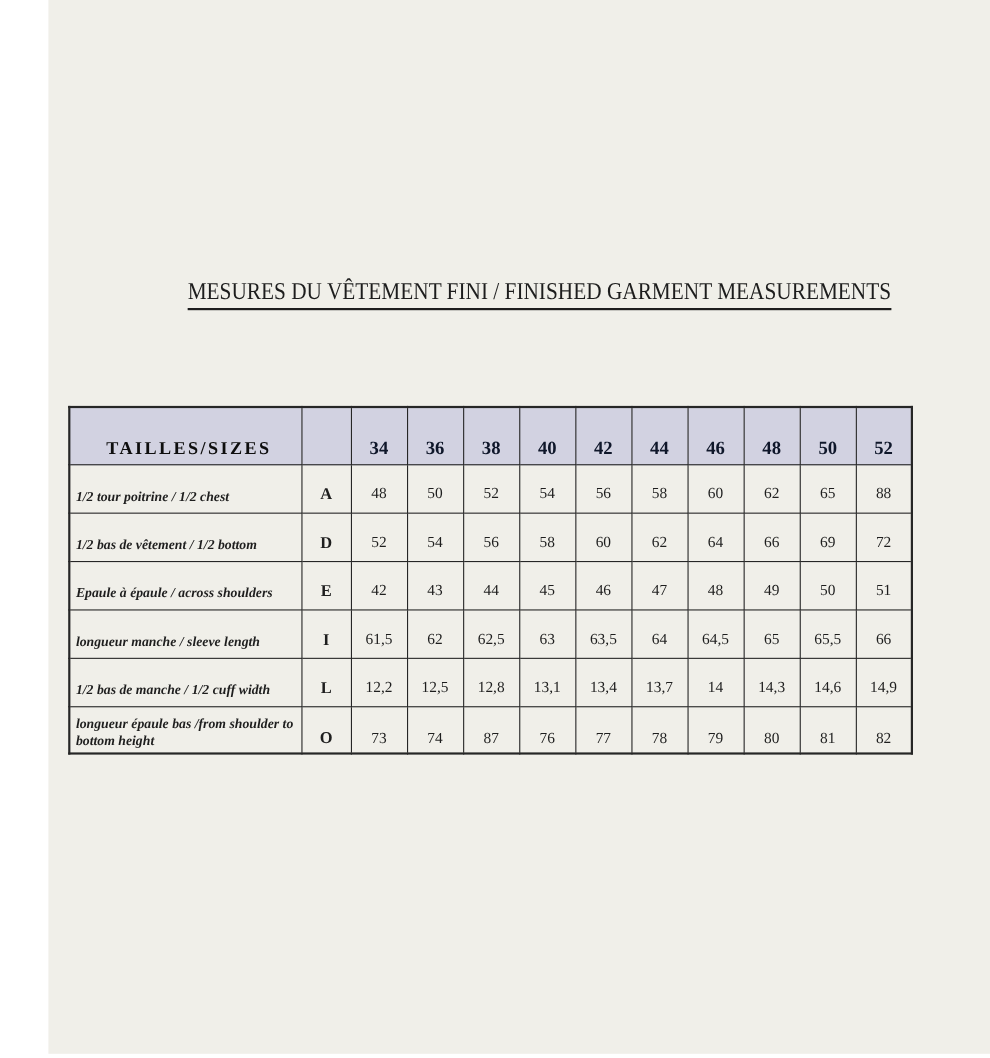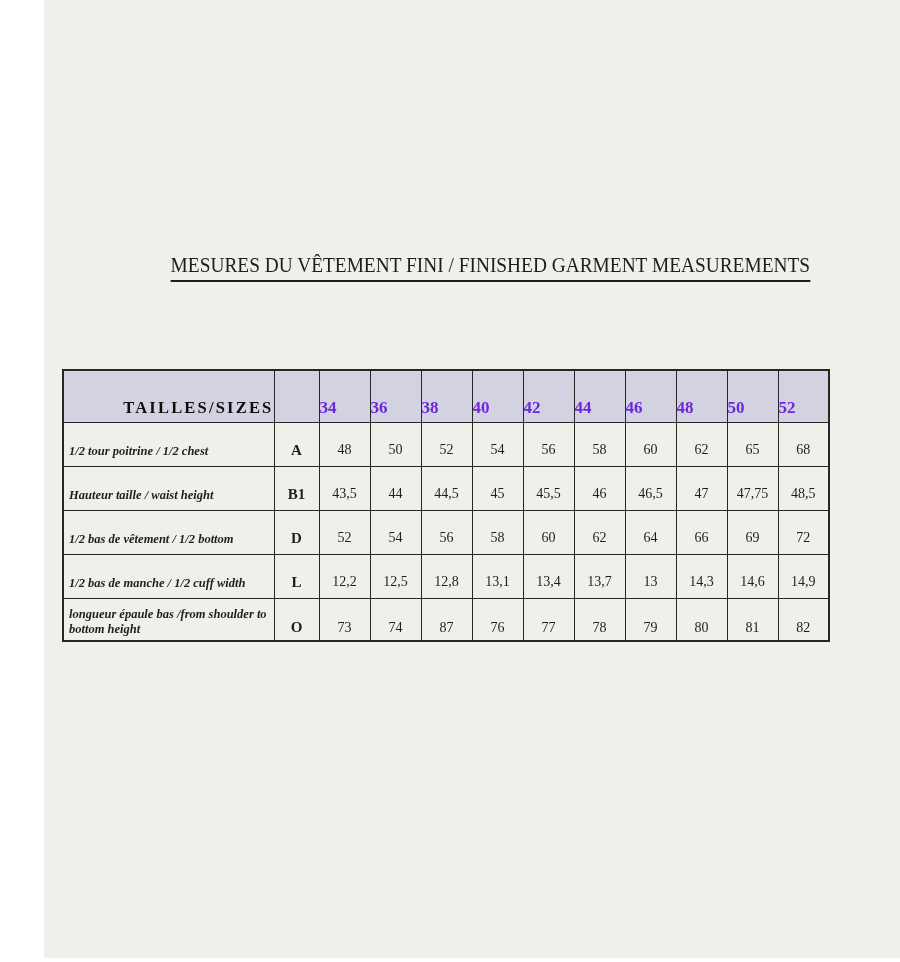--- a/index.html
+++ b/index.html
@@ -39,31 +39,31 @@
     border:1.6px solid #262626;
   }
   table.meas { border-width:2.2px; }
   table.meas th {
     height:47px;
     background:#d2d2e1;
     vertical-align:bottom;
     font-weight:bold;
   }
   th.h-label {
-    text-align:right;
+    text-align:center;
     font-size:16.5px;
     letter-spacing:2.2px;
     color:#0e0e0e;
     padding:0 0 4px 6px;
   }
   th.h-size {
-    color:#6d28d9;
+    color:#0f172a;
     font-size:17px;
     font-weight:normal;
-    text-align:left;
+    text-align:center;
     padding:0 0 4px 0;
   }
   table.meas td {
     height:35px;
     vertical-align:bottom;
     color:#1e1e1e;
   }
   td.c-label {
     font-style:italic;
     font-weight:bold;
@@ -135,60 +135,74 @@
           <td class="c-code">A</td>
           <td class="c-val">48</td>
           <td class="c-val">50</td>
           <td class="c-val">52</td>
           <td class="c-val">54</td>
           <td class="c-val">56</td>
           <td class="c-val">58</td>
           <td class="c-val">60</td>
           <td class="c-val">62</td>
           <td class="c-val">65</td>
-          <td class="c-val">68</td>
-        </tr>
-        <tr>
-          <td class="c-label">Hauteur taille / waist height</td>
-          <td class="c-code">B1</td>
-          <td class="c-val">43,5</td>
-          <td class="c-val">44</td>
-          <td class="c-val">44,5</td>
-          <td class="c-val">45</td>
-          <td class="c-val">45,5</td>
-          <td class="c-val">46</td>
-          <td class="c-val">46,5</td>
-          <td class="c-val">47</td>
-          <td class="c-val">47,75</td>
-          <td class="c-val">48,5</td>
+          <td class="c-val">88</td>
         </tr>
         <tr>
           <td class="c-label">1/2 bas de vêtement / 1/2 bottom</td>
           <td class="c-code">D</td>
           <td class="c-val">52</td>
           <td class="c-val">54</td>
           <td class="c-val">56</td>
           <td class="c-val">58</td>
           <td class="c-val">60</td>
           <td class="c-val">62</td>
           <td class="c-val">64</td>
           <td class="c-val">66</td>
           <td class="c-val">69</td>
           <td class="c-val">72</td>
         </tr>
         <tr>
+          <td class="c-label">Epaule à épaule / across shoulders</td>
+          <td class="c-code">E</td>
+          <td class="c-val">42</td>
+          <td class="c-val">43</td>
+          <td class="c-val">44</td>
+          <td class="c-val">45</td>
+          <td class="c-val">46</td>
+          <td class="c-val">47</td>
+          <td class="c-val">48</td>
+          <td class="c-val">49</td>
+          <td class="c-val">50</td>
+          <td class="c-val">51</td>
+        </tr>
+        <tr>
+          <td class="c-label">longueur manche / sleeve length</td>
+          <td class="c-code">I</td>
+          <td class="c-val">61,5</td>
+          <td class="c-val">62</td>
+          <td class="c-val">62,5</td>
+          <td class="c-val">63</td>
+          <td class="c-val">63,5</td>
+          <td class="c-val">64</td>
+          <td class="c-val">64,5</td>
+          <td class="c-val">65</td>
+          <td class="c-val">65,5</td>
+          <td class="c-val">66</td>
+        </tr>
+        <tr>
           <td class="c-label">1/2 bas de manche / 1/2 cuff width</td>
           <td class="c-code">L</td>
           <td class="c-val">12,2</td>
           <td class="c-val">12,5</td>
           <td class="c-val">12,8</td>
           <td class="c-val">13,1</td>
           <td class="c-val">13,4</td>
           <td class="c-val">13,7</td>
-          <td class="c-val">13</td>
+          <td class="c-val">14</td>
           <td class="c-val">14,3</td>
           <td class="c-val">14,6</td>
           <td class="c-val">14,9</td>
         </tr>
         <tr class="last">
           <td class="c-label">longueur épaule bas /from shoulder to bottom height</td>
           <td class="c-code">O</td>
           <td class="c-val">73</td>
           <td class="c-val">74</td>
           <td class="c-val">87</td>

